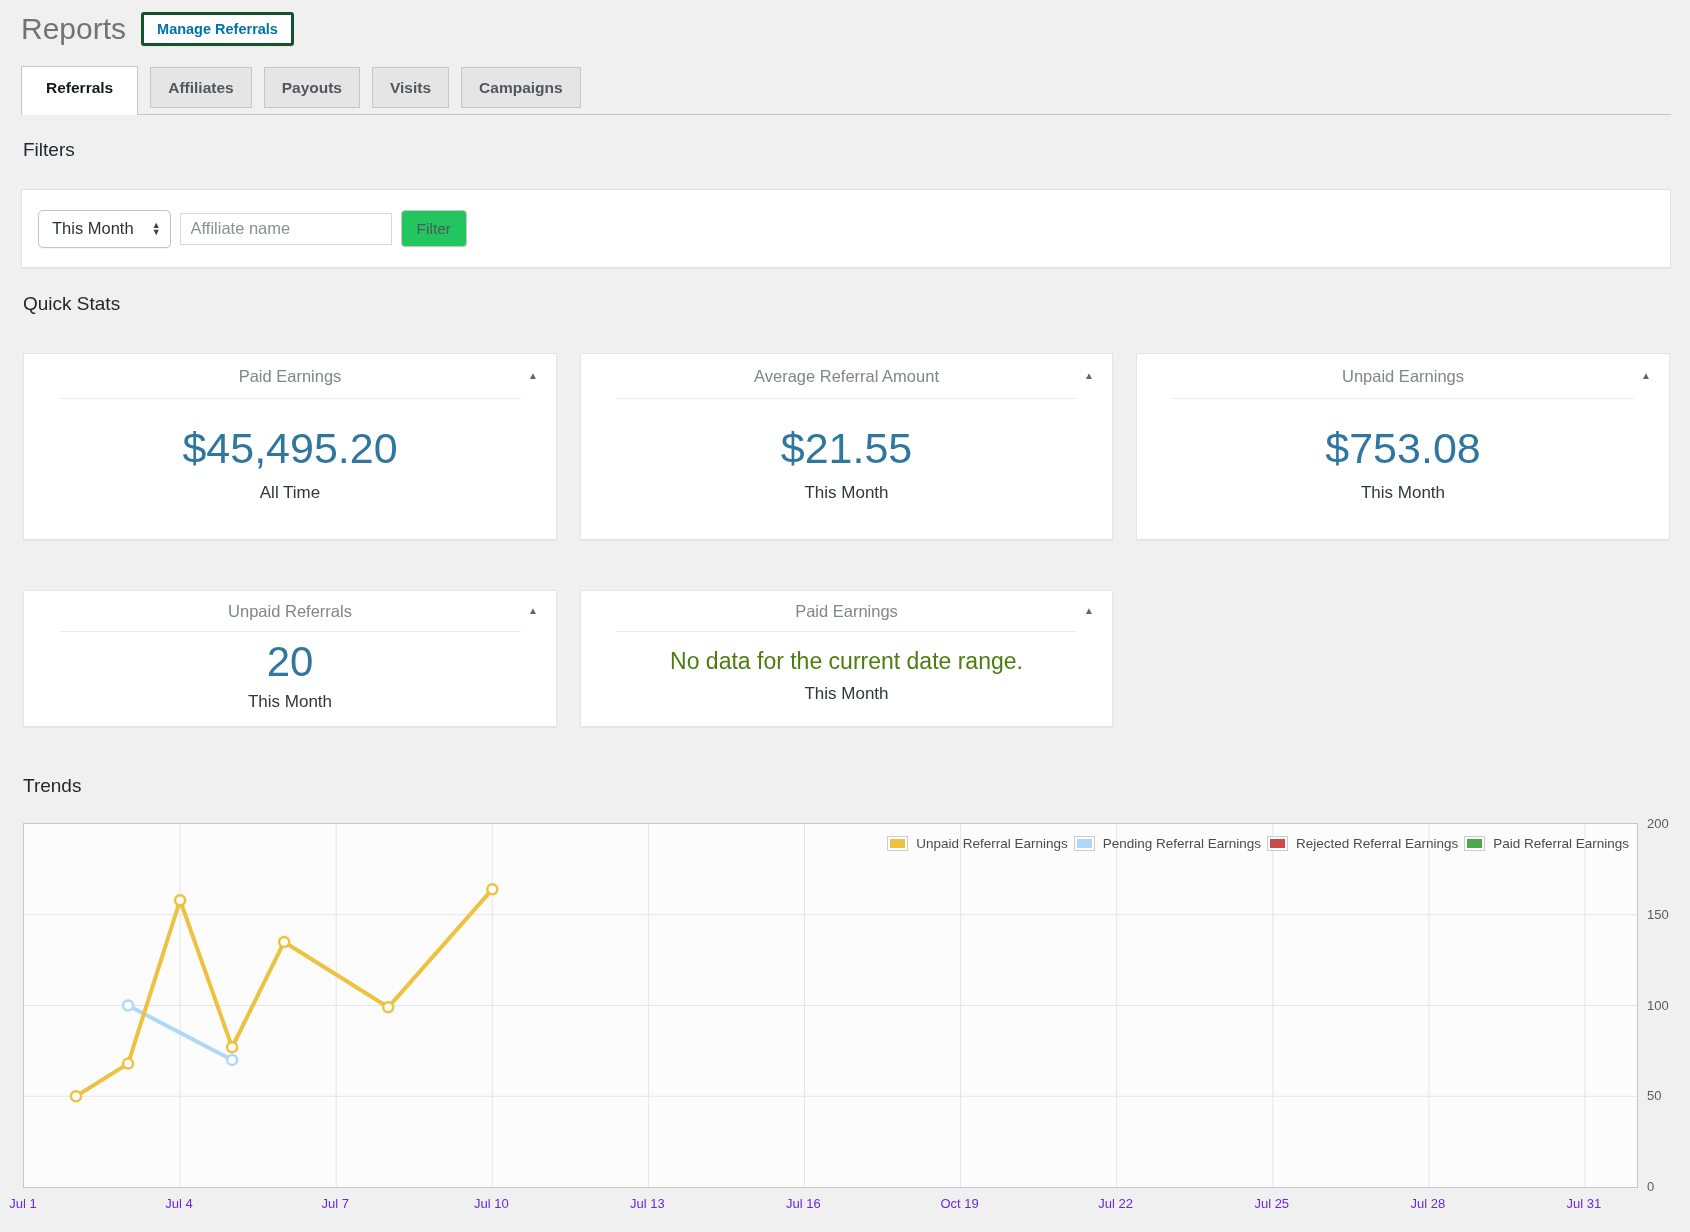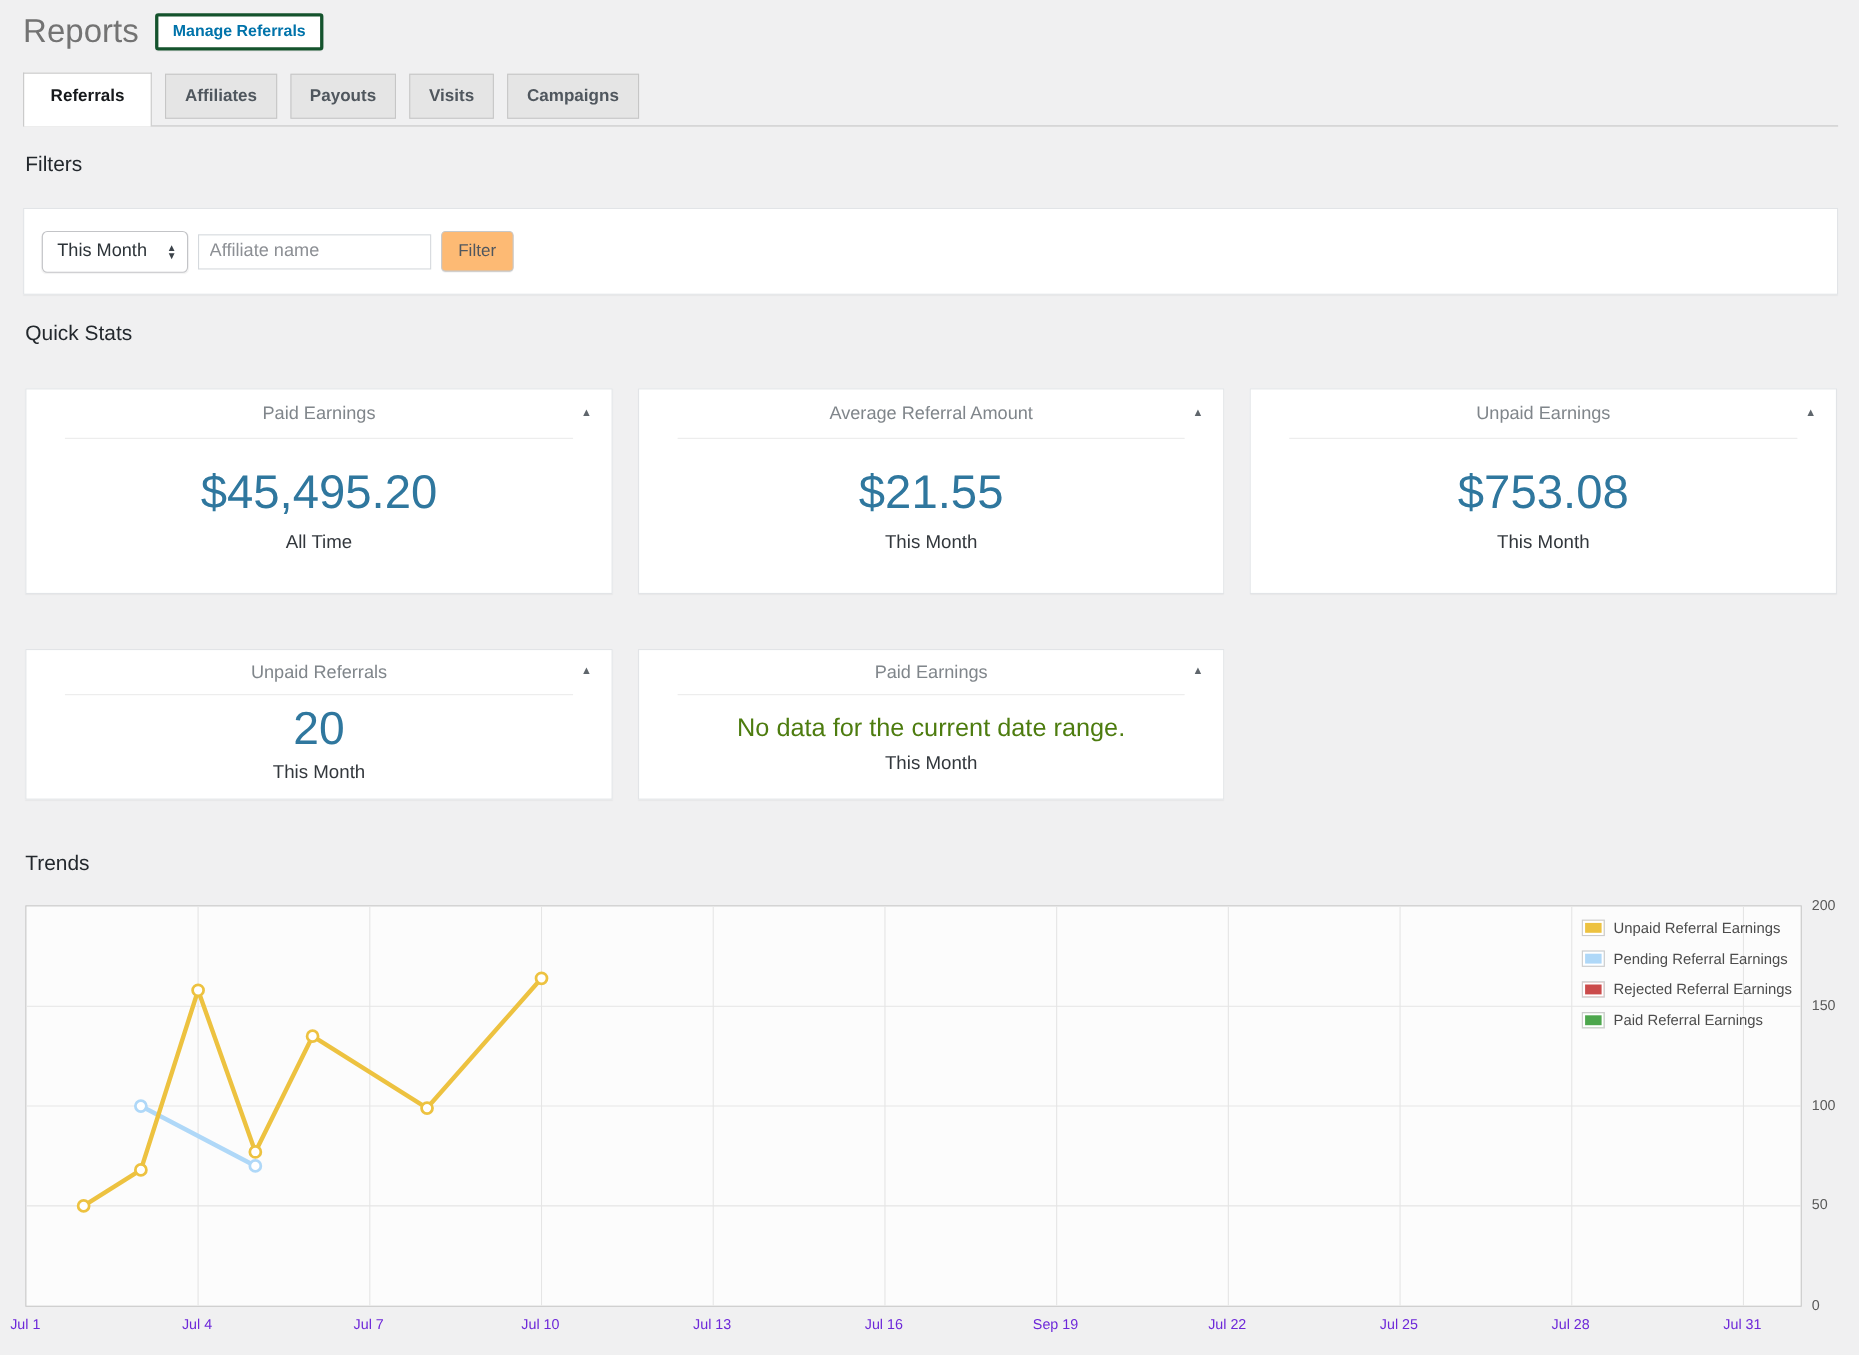--- a/index.html
+++ b/index.html
@@ -55,21 +55,21 @@
   }
   #select-arrows { display:flex; flex-direction:column; align-items:center;
     font-size:9px; line-height:6.5px; color:#3c434a; }
   #affiliate-input {
     width:212px; height:32px; box-sizing:border-box; background:#fff;
     border:1px solid #d5d9dd; border-radius:0; padding:0 10px;
     font-size:16.5px; color:#2c3338; font-family:"Liberation Sans", sans-serif;
   }
   #affiliate-input::placeholder { color:#8c8f94; opacity:1; }
   #filter-btn {
-    height:37px; padding:0 15px; background:#fdba74; border:1px solid #c6c8ca;
+    height:37px; padding:0 15px; background:#22c55e; border:1px solid #c6c8ca;
     border-radius:4px; font-size:15.5px; color:#50575e; cursor:pointer;
     font-family:"Liberation Sans", sans-serif; box-shadow:0 1px 0 rgba(0,0,0,0.05);
   }
 
   
   .stat-card {
     position:absolute; box-sizing:border-box; background:#fff;
     border:1px solid #e2e4e7; box-shadow:0 1px 1px rgba(0,0,0,0.04);
     display:flex; flex-direction:column;
   }
@@ -88,21 +88,21 @@
   .card-nodata { font-size:23px; color:#4d7c0f; }
   .card-period { font-size:17px; color:#32373c; }
 
   
   #plot {
     left:23px; top:823px; width:1615px; height:365px; box-sizing:border-box;
     background:#fcfcfc; border:1px solid #c6c6c6;
   }
   #plot svg { position:absolute; left:0; top:0; }
   #legend { position:absolute; top:9px; right:8px; display:flex;
-    flex-direction:column; gap:7px; z-index:3; }
+    flex-direction:row; gap:7px; z-index:3; }
   .legend-row { display:flex; align-items:center; gap:9px; height:21px; }
   .legend-swatch { width:15px; height:9px; border:2px solid #fff;
     outline:1px solid #ccc; flex:0 0 auto; }
   .legend-label { font-size:13.5px; color:#4c4c4c; white-space:nowrap; }
 
   #x-axis { left:23px; top:1196px; width:1615px; height:20px; }
   .x-tick { position:absolute; transform:translateX(-50%); font-size:13px;
     color:#6d28d9; white-space:nowrap; }
   #y-axis { left:1647px; top:823px; width:42px; height:365px; }
   .y-tick { position:absolute; transform:translateY(-50%); font-size:13px;
@@ -247,21 +247,21 @@
       </g>
     </svg>
   </div>
 <div class="abs" id="x-axis">
     <span class="x-tick" style="left: 0px;">Jul 1</span>
     <span class="x-tick" style="left: 156.097px;">Jul 4</span>
     <span class="x-tick" style="left: 312.194px;">Jul 7</span>
     <span class="x-tick" style="left: 468.29px;">Jul 10</span>
     <span class="x-tick" style="left: 624.387px;">Jul 13</span>
     <span class="x-tick" style="left: 780.484px;">Jul 16</span>
-    <span class="x-tick" style="left: 936.581px;">Sep 19</span>
+    <span class="x-tick" style="left: 936.581px;">Oct 19</span>
     <span class="x-tick" style="left: 1092.68px;">Jul 22</span>
     <span class="x-tick" style="left: 1248.77px;">Jul 25</span>
     <span class="x-tick" style="left: 1404.87px;">Jul 28</span>
     <span class="x-tick" style="left: 1560.97px;">Jul 31</span>
   </div>
 <div class="abs" id="y-axis">
     <span class="y-tick" style="top: 363px; left: 0px;">0</span>
     <span class="y-tick" style="top: 272.25px; left: 0px;">50</span>
     <span class="y-tick" style="top: 181.5px; left: 0px;">100</span>
     <span class="y-tick" style="top: 90.75px; left: 0px;">150</span>

